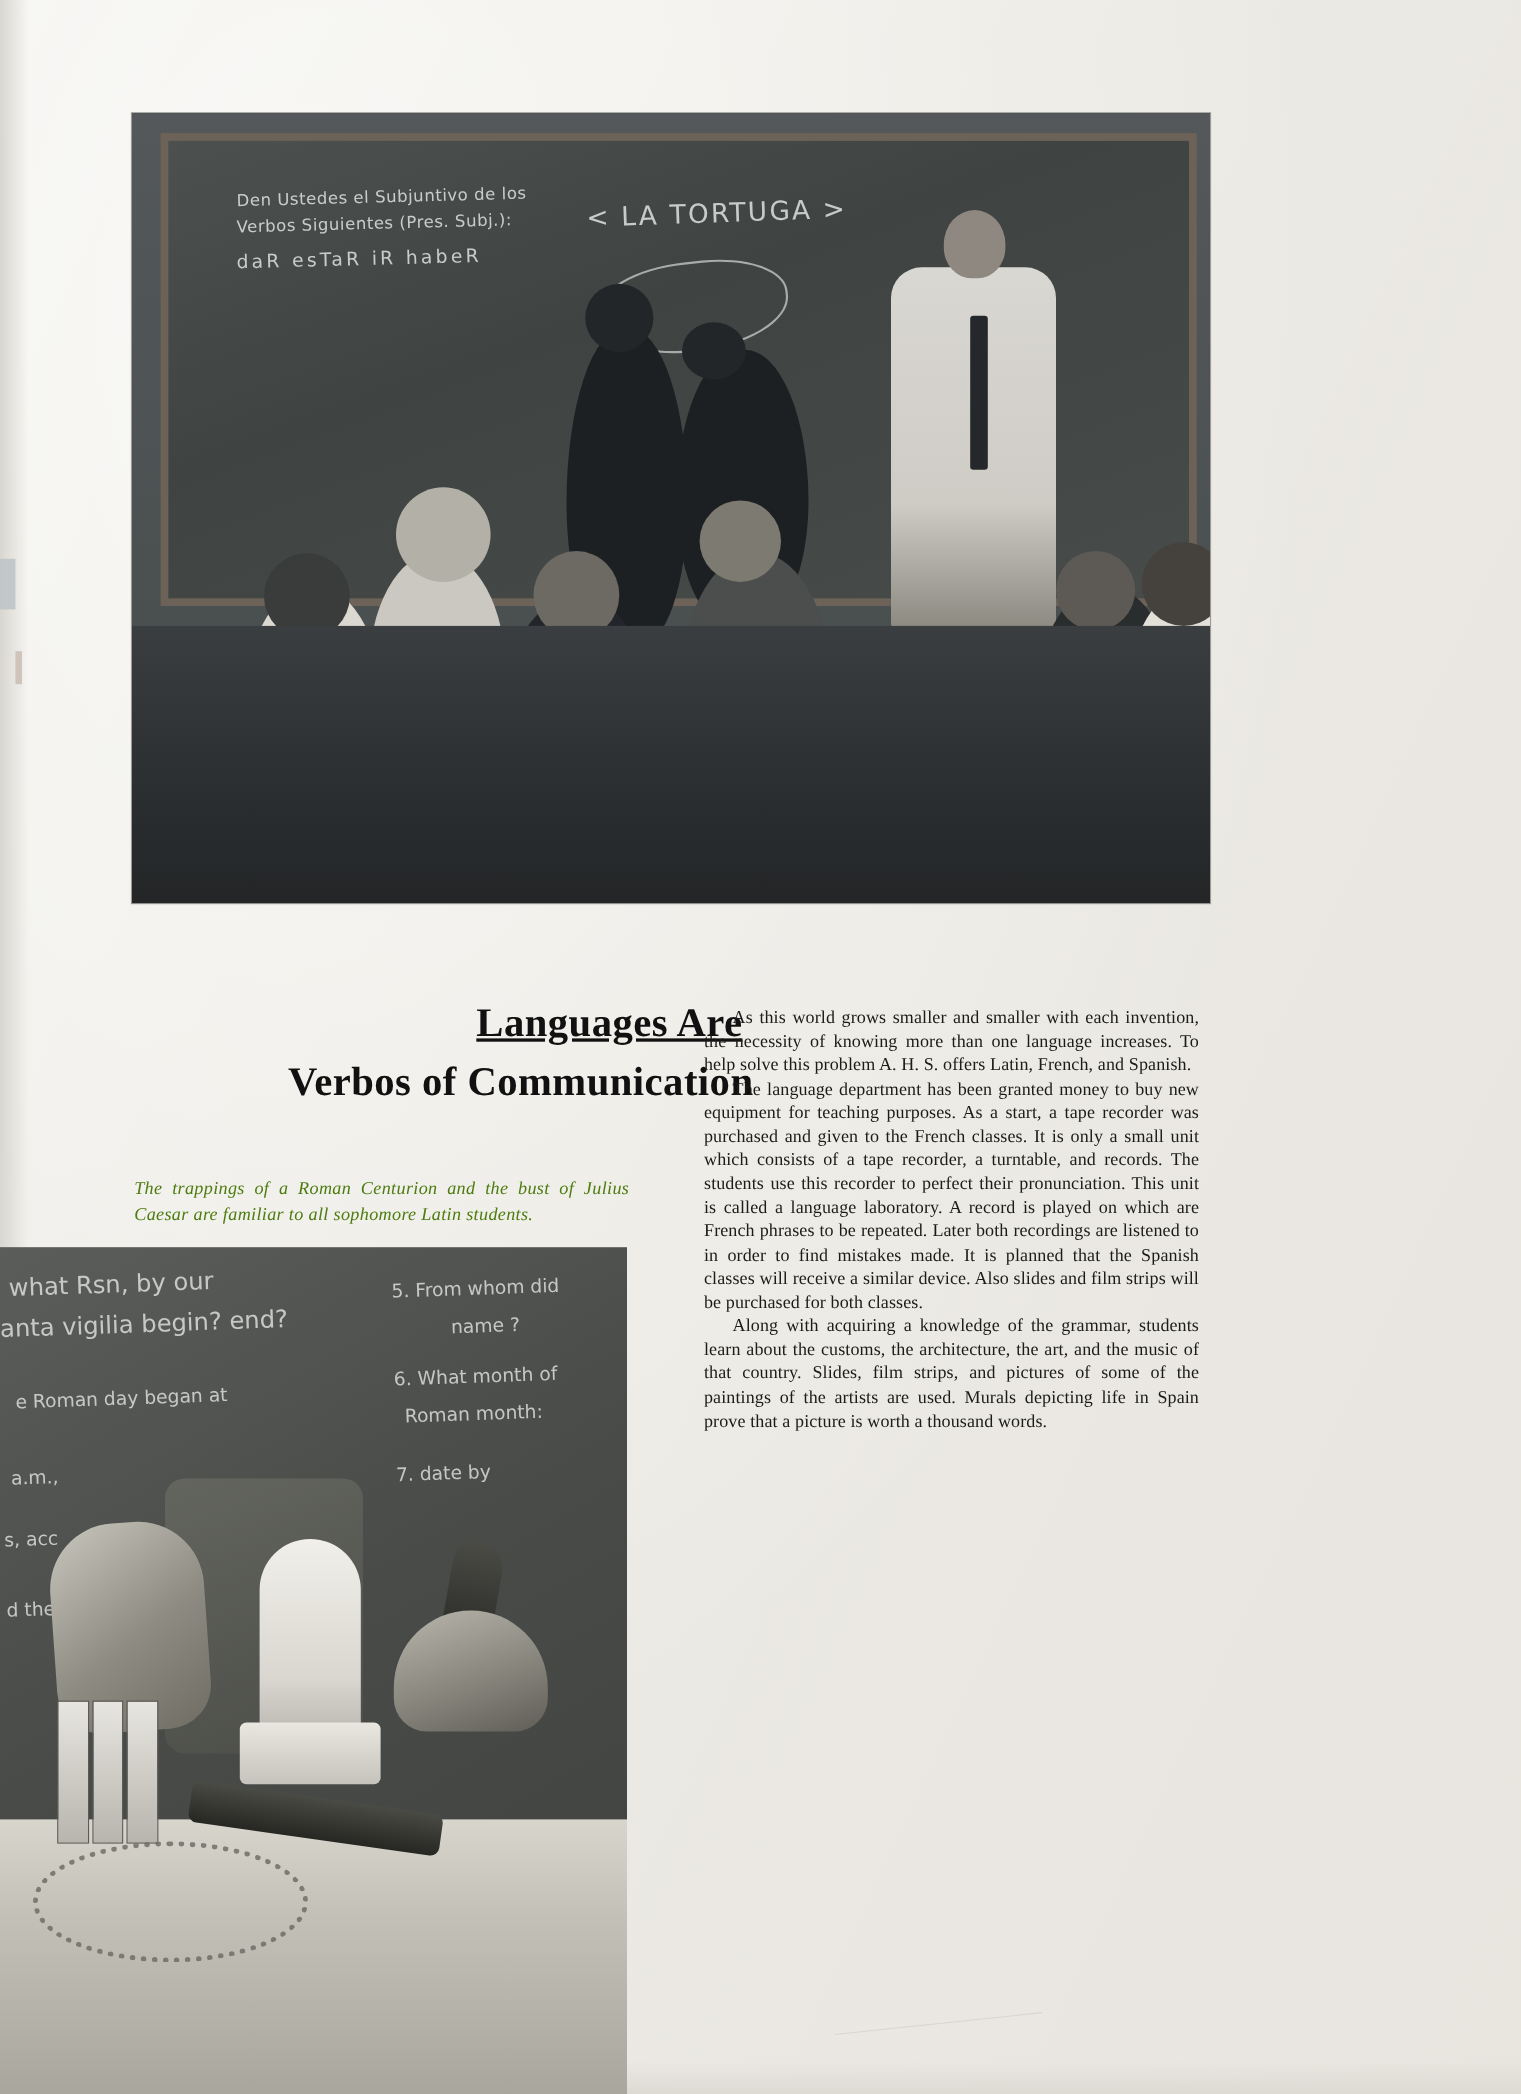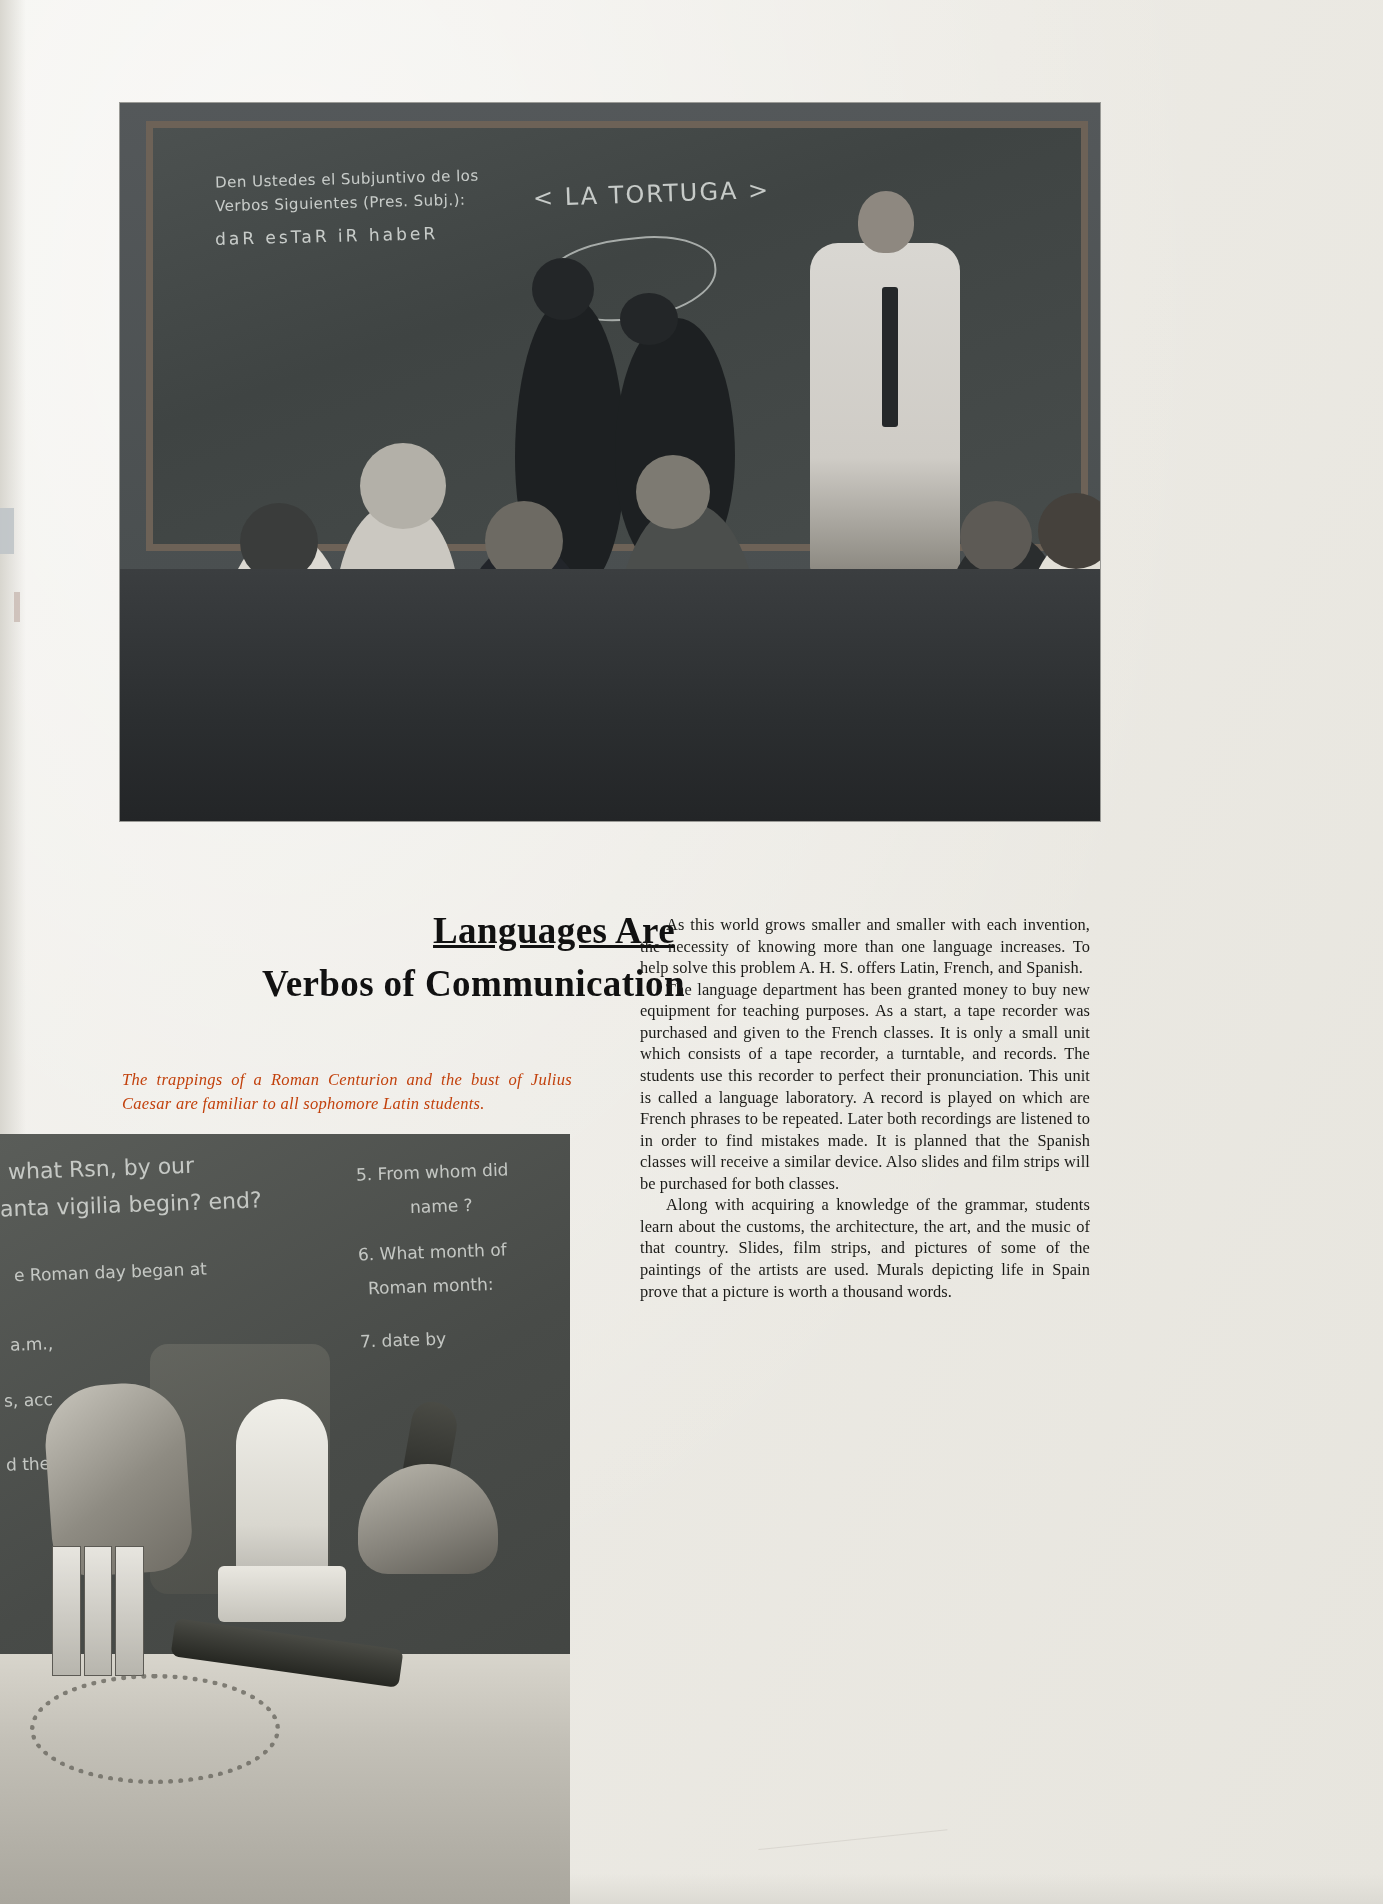--- a/index.html
+++ b/index.html
@@ -158,21 +158,21 @@
   
   .caption-left {
     position: absolute;
     left: 122px;
     top: 1068px;
     width: 450px;
     font-style: italic;
     font-size: 16.5px;
     line-height: 1.44;
     text-align: justify;
-    color: #c2410c;
+    color: #4d7c0f;
     letter-spacing: .3px;
   }
 
   
   .photo-bottom {
     position: absolute;
     left: 0px;
     top: 1134px;
     width: 570px;
     height: 770px;

